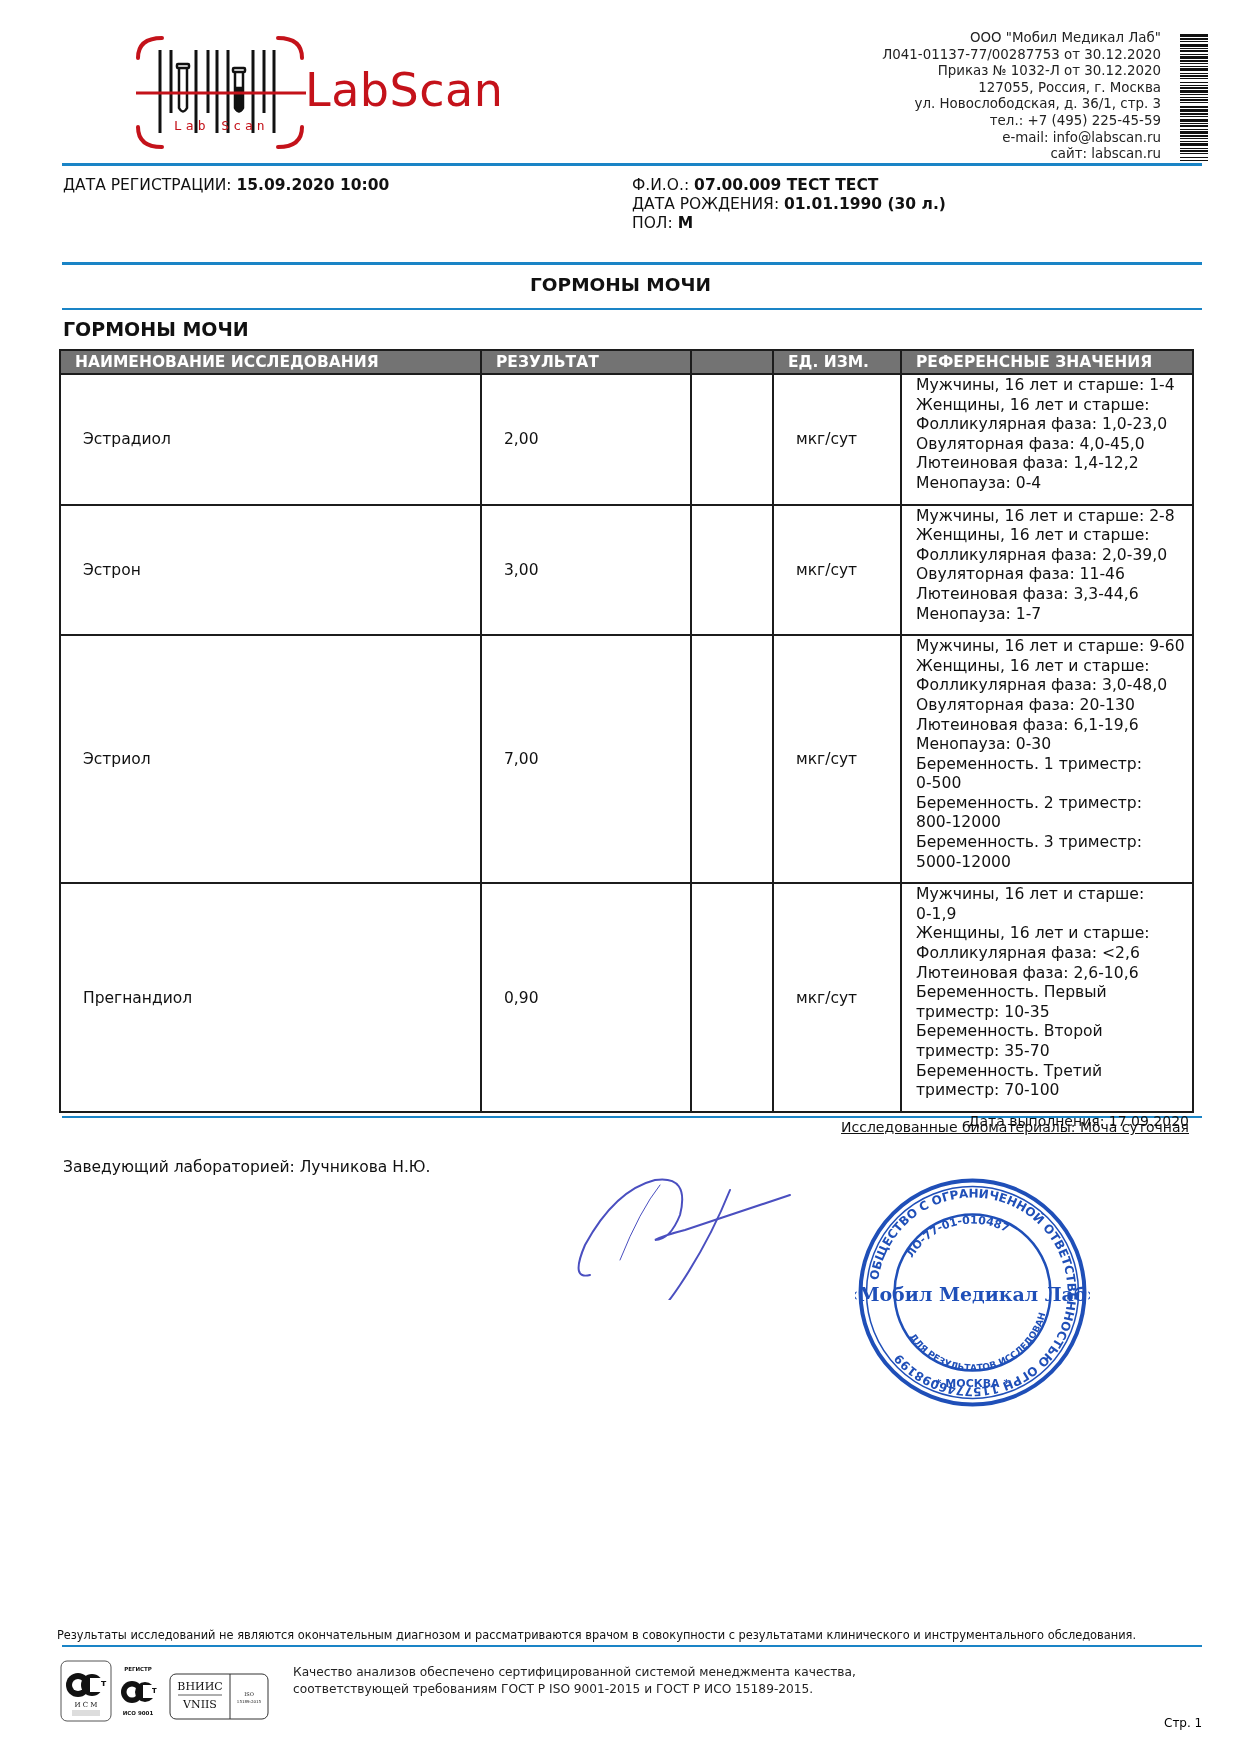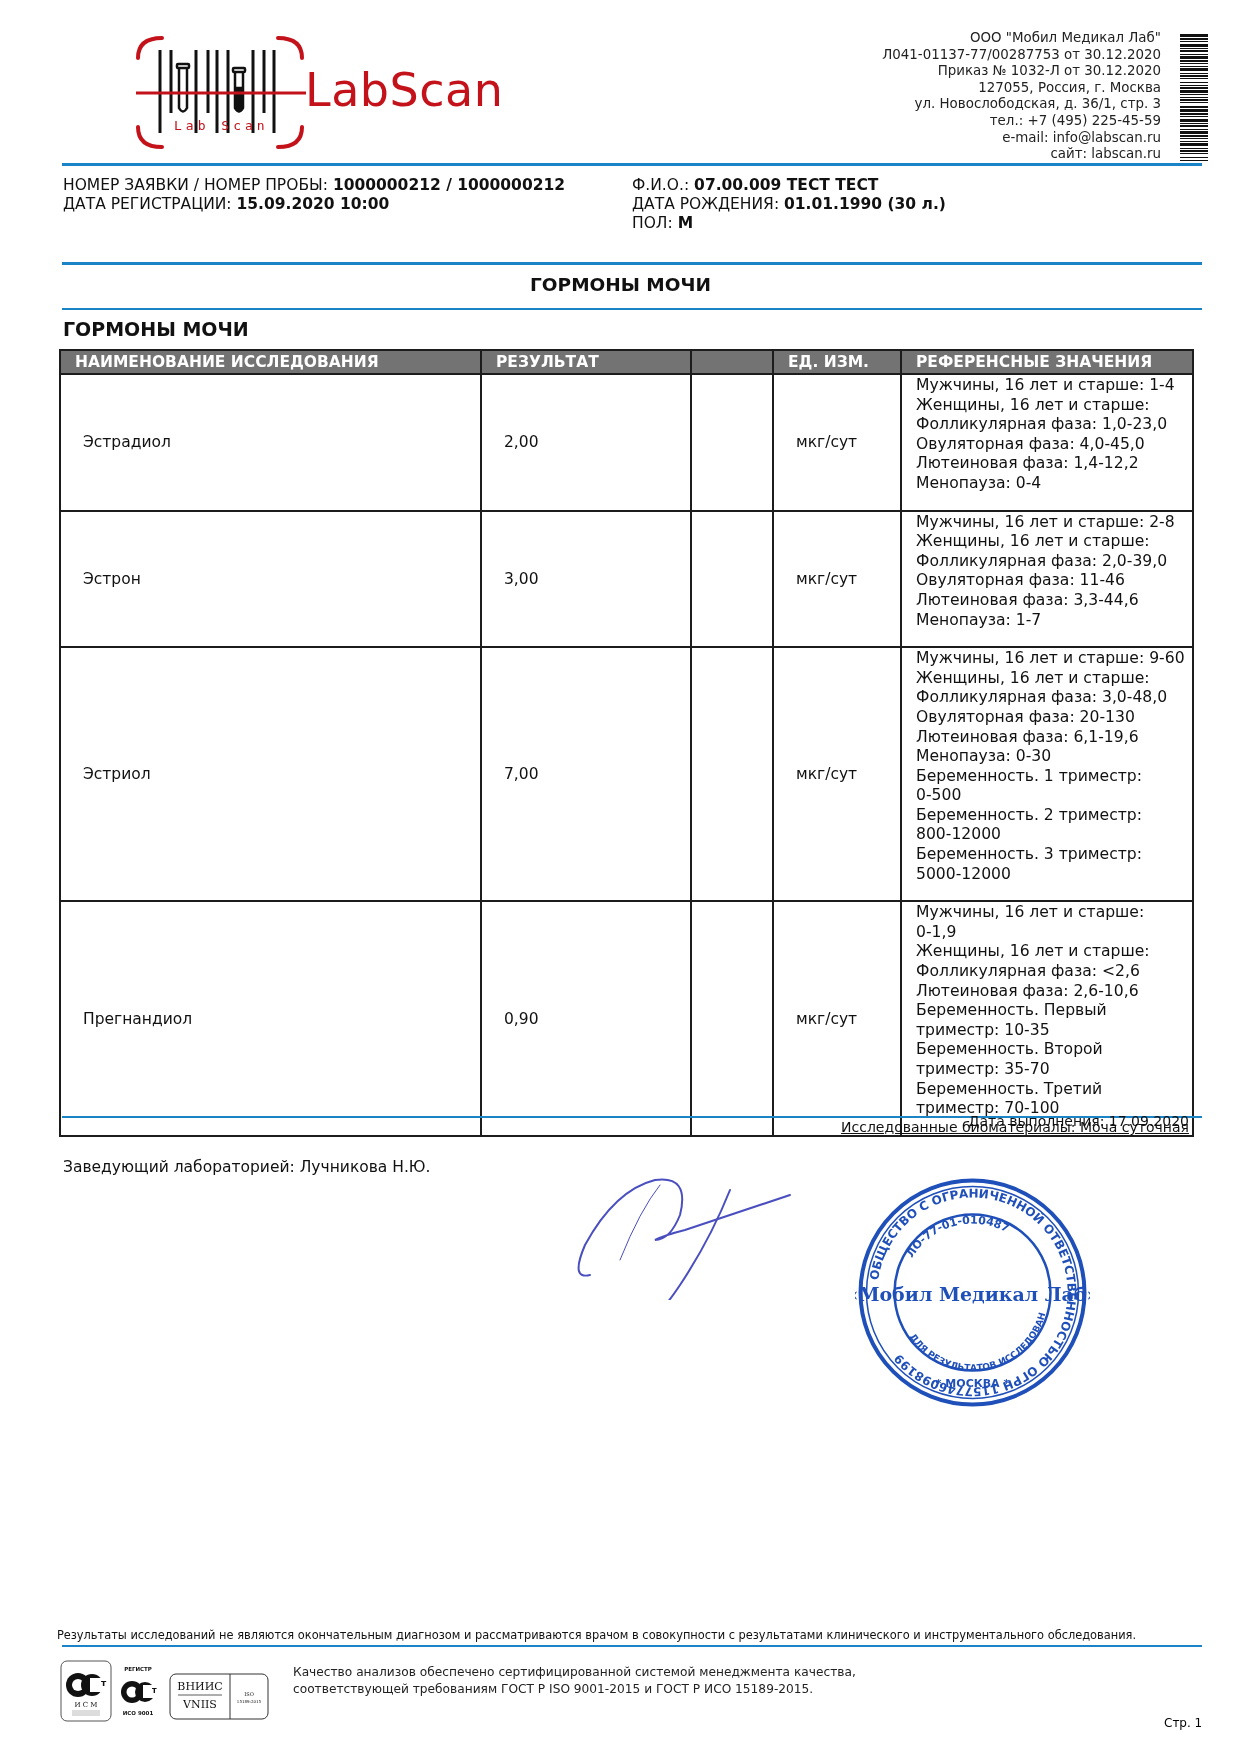--- a/index.html
+++ b/index.html
@@ -49,21 +49,21 @@
     #results th {
       background: #737373; color: #fff; text-align: left; font-weight: bold;
       font-size: 15.5px; padding: 0 0 0 14px; height: 22px; border: 2px solid #1c1c1c;
       border-top: 2px solid #1c1c1c;
     }
     #results td {
       border: 2px solid #1c1c1c; vertical-align: middle; padding: 0 0 0 22px;
       color: #111;
     }
     #results td.ref {
-      vertical-align: top; padding: 1px 4px 16px 14px; line-height: 19.6px; font-size: 15.6px;
+      vertical-align: top; padding: 1px 4px 10px 14px; line-height: 19.6px; font-size: 15.6px;
     }
     .ref-line { display: block; }
 
     .note { right: 52px; font-size: 14px; color: #111; text-align: right; }
     #biomaterial { top: 1119px; text-decoration: underline; }
     #hr4 { left: 62px; top: 1116px; width: 1140px; height: 2px; }
     #done-date { top: 1113px; }
 
     #head-of-lab { left: 63px; top: 1158px; font-size: 15.5px; }
     #signature { left: 560px; top: 1150px; width: 240px; height: 150px; }
@@ -164,21 +164,20 @@
     <rect x="0" y="114" width="28" height="1" fill="#111"></rect>
     <rect x="0" y="116" width="28" height="2" fill="#111"></rect>
     <rect x="0" y="119" width="28" height="1" fill="#111"></rect>
     <rect x="0" y="123" width="28" height="1" fill="#111"></rect>
     <rect x="0" y="126" width="28" height="1" fill="#111"></rect>
   </svg>
 
 <div id="hr1" class="abs hr-blue"></div>
 
 <div id="info-left" class="abs info">
-  <div><span>НОМЕР ЗАЯВКИ / НОМЕР ПРОБЫ:</span> <b>1000000212 / 1000000212</b></div>
   <div><span>ДАТА РЕГИСТРАЦИИ:</span> <b>15.09.2020 10:00</b></div>
 </div>
 <div id="info-right" class="abs info">
   <div><span>Ф.И.О.:</span> <b>07.00.009 ТЕСТ ТЕСТ</b></div>
   <div><span>ДАТА РОЖДЕНИЯ:</span> <b>01.01.1990 (30 л.)</b></div>
   <div><span>ПОЛ:</span> <b>М</b></div>
 </div>
 
 <div id="hr2" class="abs hr-blue"></div>
 <div id="section-title" class="abs">ГОРМОНЫ МОЧИ</div>

